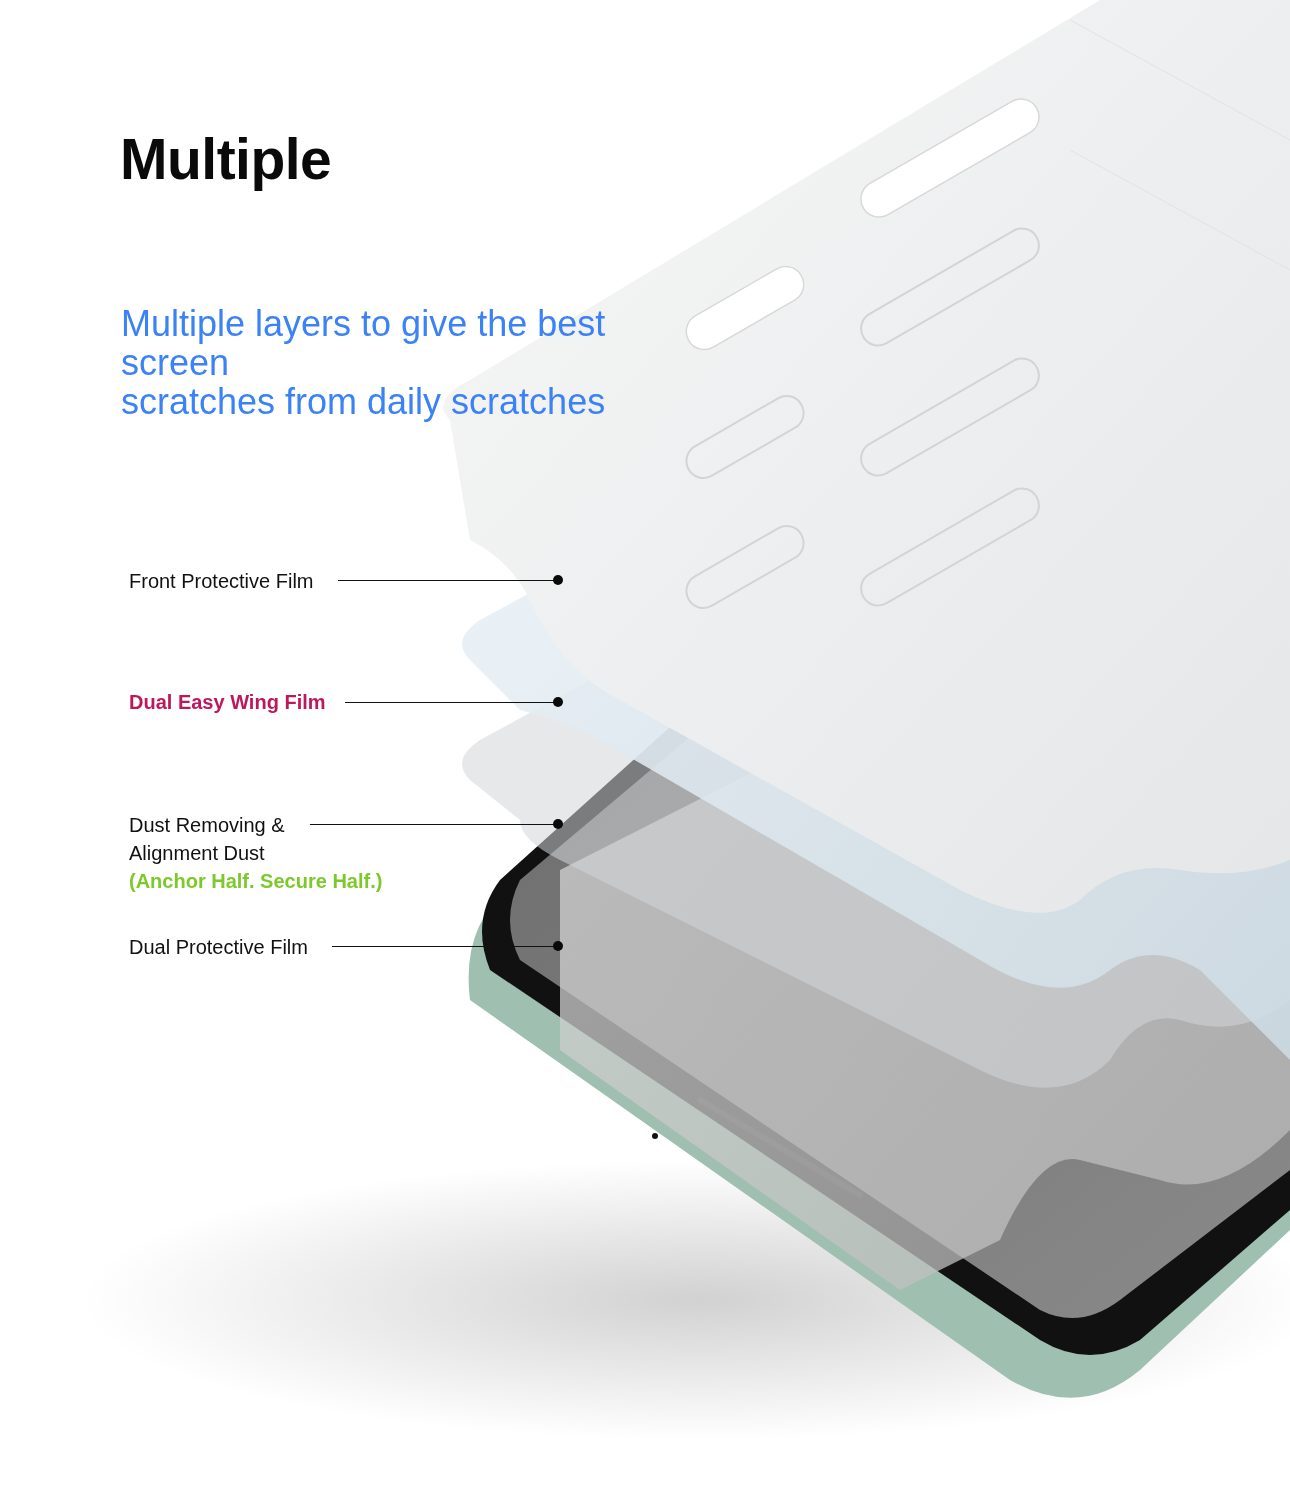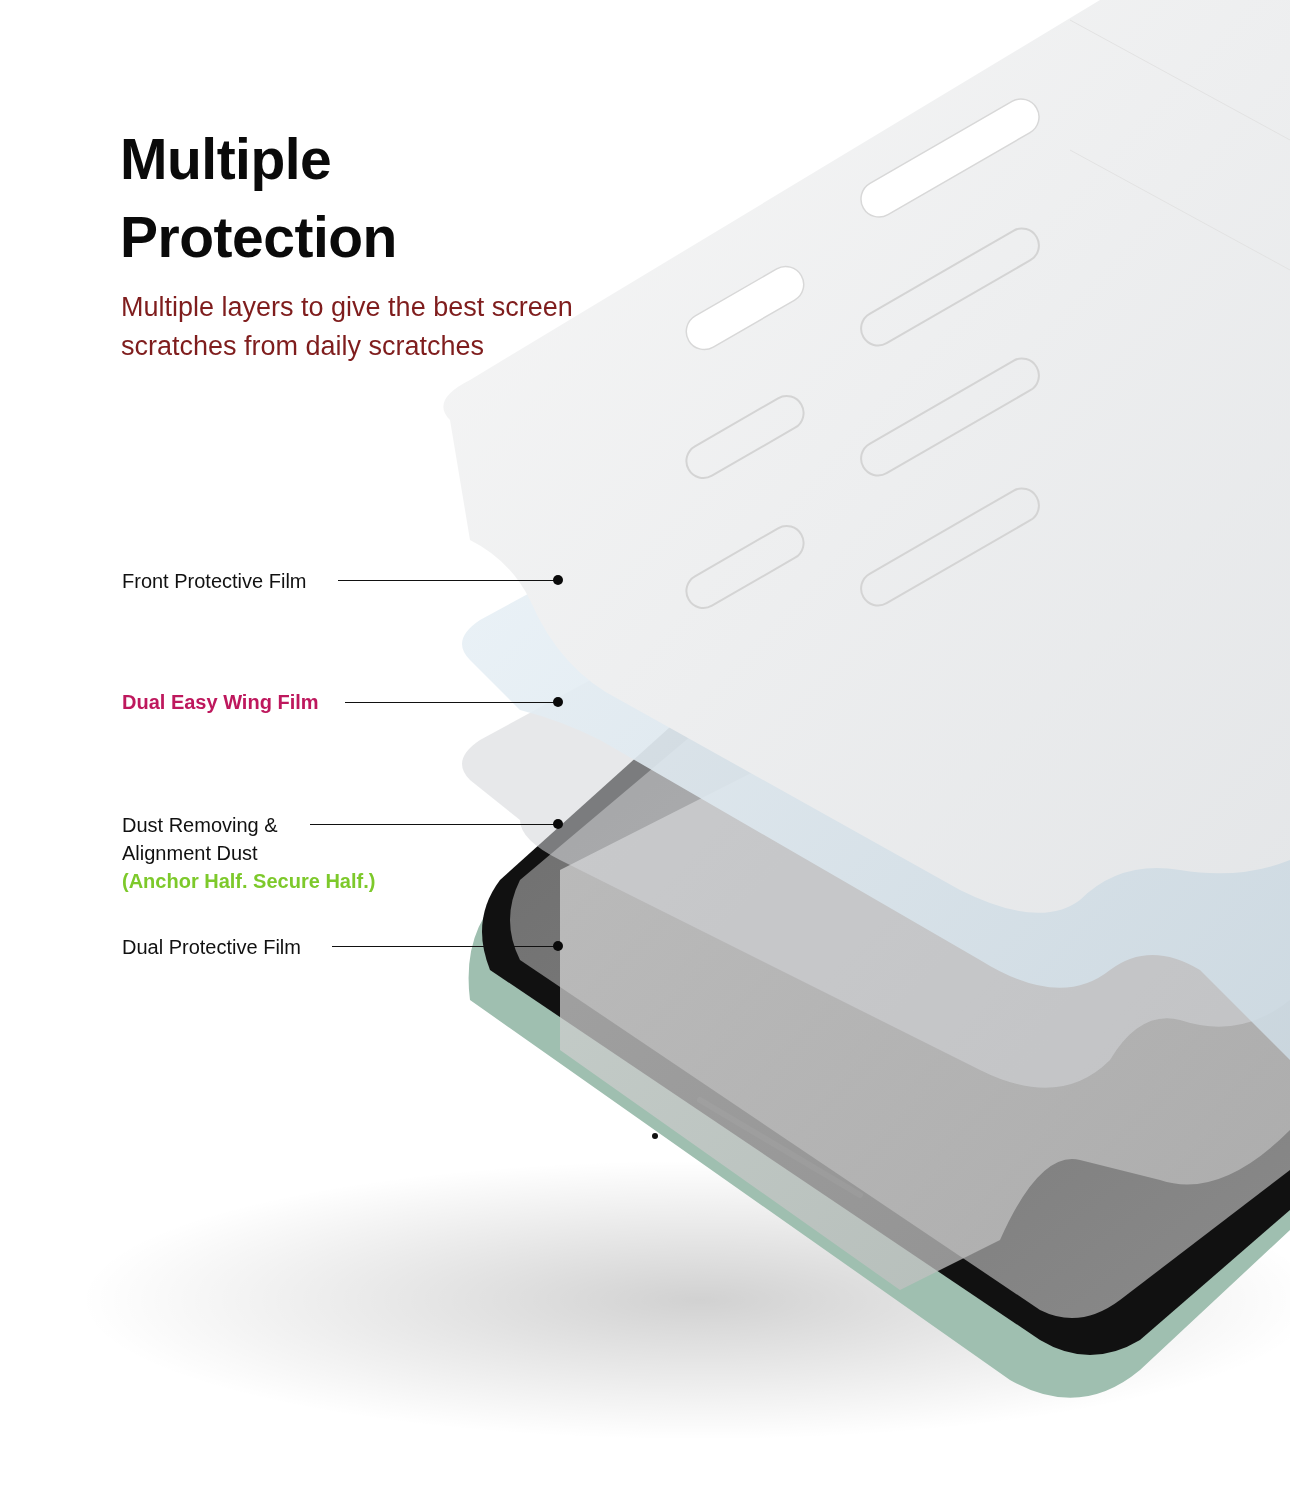--- a/index.html
+++ b/index.html
@@ -26,31 +26,31 @@
       line-height: 78px;
       font-weight: 700;
       color: #0a0a0a;
       letter-spacing: -0.5px;
       z-index: 2;
       width: 520px;
     }
     .subtitle {
       position: absolute;
       left: 121px;
-      top: 288px;
+      top: 304px;
       margin: 0;
-      font-size: 27px;
+      font-size: 36px;
       line-height: 39px;
-      color: #7f1d1d;
+      color: #3b82f6;
       z-index: 2;
       width: 580px;
     }
     .callout {
       position: absolute;
-      left: 122px;
+      left: 129px;
       z-index: 3;
       display: flex;
       align-items: flex-start;
     }
     .callout-text {
       font-size: 20px;
       line-height: 28px;
       color: #111111;
       white-space: nowrap;
     }
@@ -128,21 +128,20 @@
     <rect x="850" y="400" width="200" height="34" rx="17" transform="rotate(-30 950 417)"></rect>
     <rect x="680" y="550" width="130" height="34" rx="17" transform="rotate(-30 745 567)"></rect>
     <rect x="850" y="530" width="200" height="34" rx="17" transform="rotate(-30 950 547)"></rect>
   </g>
   <line x1="1070" y1="20" x2="1290" y2="140" stroke="#e2e2e2" stroke-width="1"></line>
   <line x1="1070" y1="150" x2="1290" y2="270" stroke="#e2e2e2" stroke-width="1"></line>
 </svg>
 
 <h1 class="headline">
   <span>Multiple</span><br>
-  <span>Protection</span>
 </h1>
 
 <p class="subtitle">
   <span>Multiple layers to give the best screen</span><br>
   <span>scratches from daily scratches</span>
 </p>
 
 <div class="callout" style="top:567px;">
   <span class="callout-text">Front Protective Film</span>
 </div>

